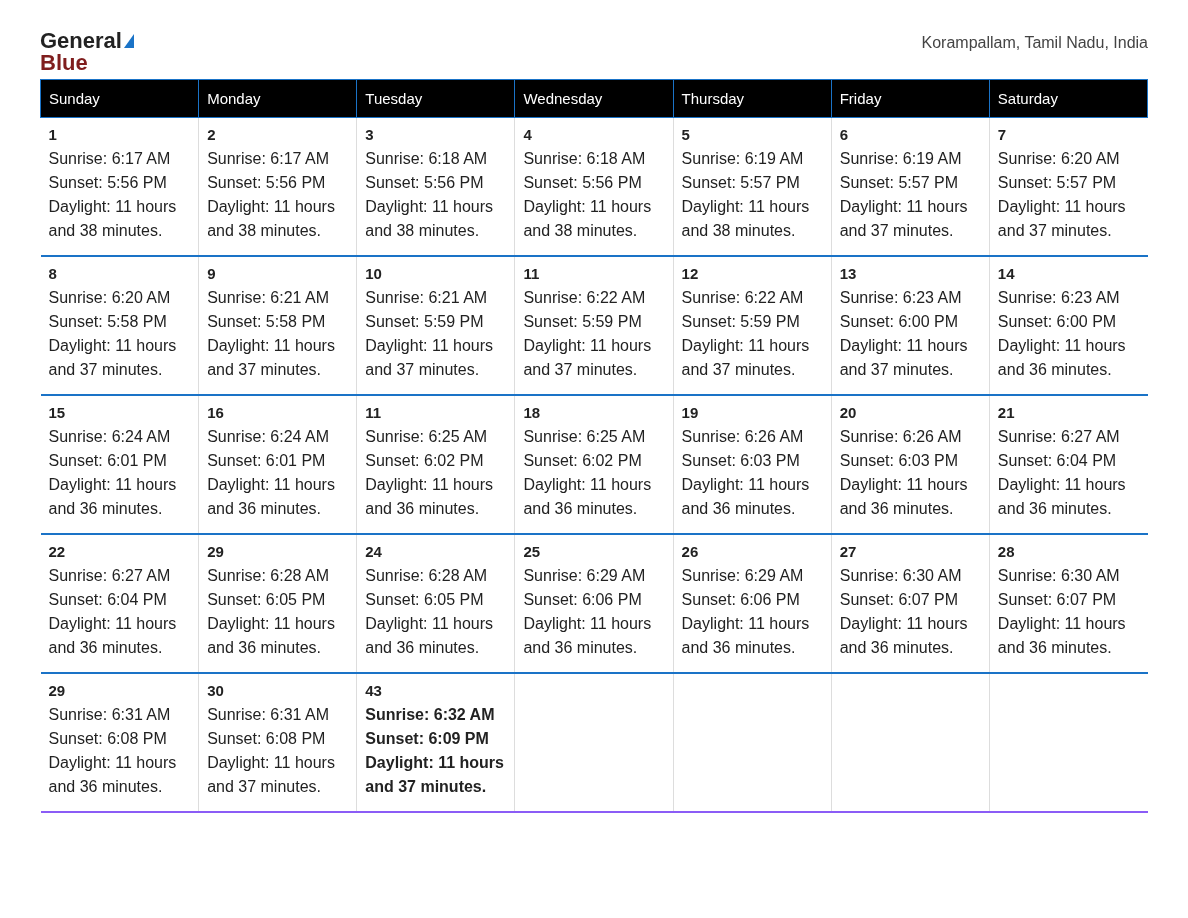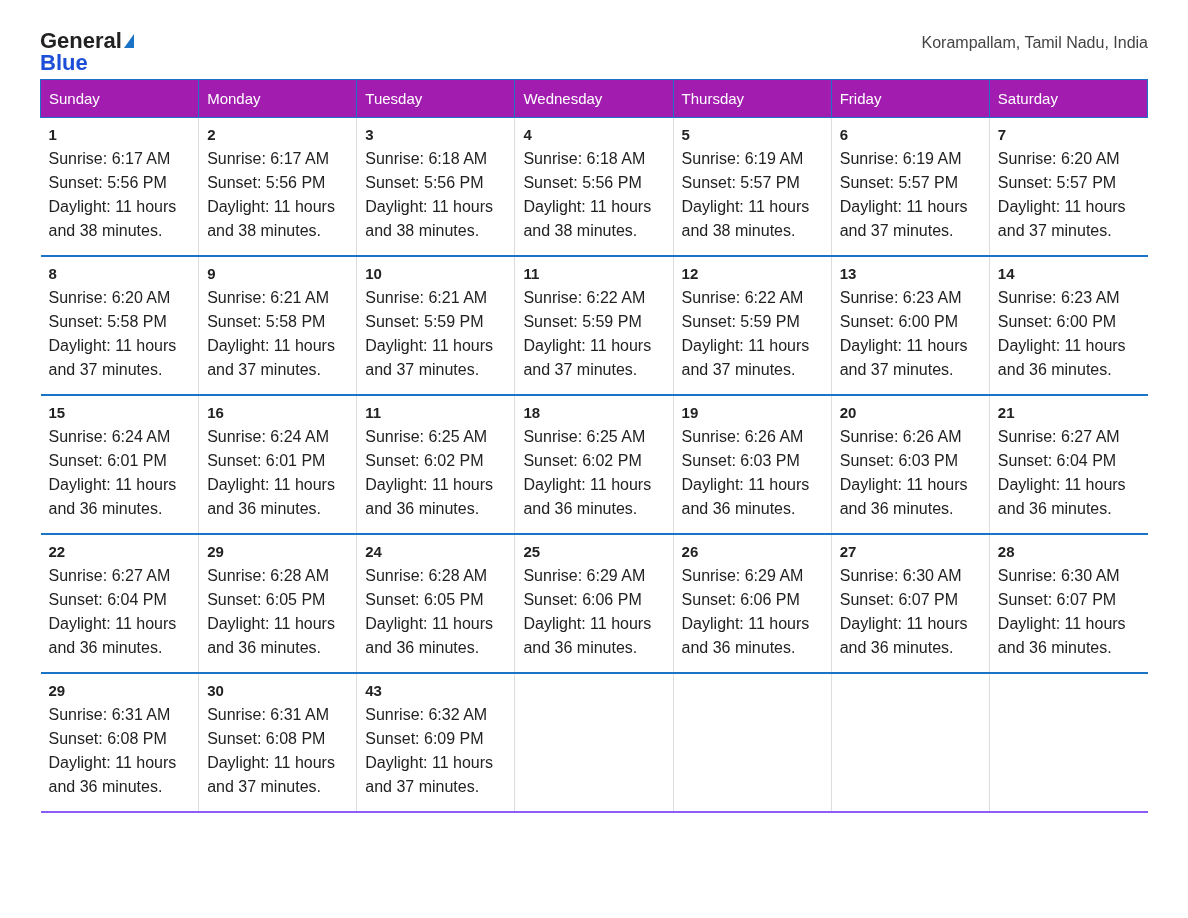--- a/index.html
+++ b/index.html
@@ -22,21 +22,21 @@
     }
     .logo-general {
       font-size: 22px;
       font-weight: bold;
       color: #222;
       line-height: 1;
     }
     .logo-blue {
       font-size: 22px;
       font-weight: bold;
-      color: #1d4ed8;
+      color: #7f1d1d;
       line-height: 1;
     }
     .logo-triangle {
       display: inline-block;
       width: 0;
       height: 0;
       border-left: 10px solid transparent;
       border-bottom: 14px solid #1a73c7;
       margin-left: 2px;
       vertical-align: middle;
@@ -54,21 +54,21 @@
       font-size: 16px;
       color: #444;
       margin-top: 4px;
     }
     table {
       width: 100%;
       border-collapse: collapse;
       table-layout: fixed;
     }
     thead tr {
-      background-color: #a21caf;
+      background-color: #000000;
       color: #fff;
     }
     thead th {
       padding: 10px 8px;
       font-size: 15px;
       font-weight: normal;
       text-align: left;
       border: 1px solid #1a73c7;
     }
     tbody tr {
@@ -344,21 +344,21 @@
         </td>
         <td>
           <span class="day-num">30</span>
           <div class="day-info" style="white-space: pre-line;">Sunrise: 6:31 AM
 Sunset: 6:08 PM
 Daylight: 11 hours
 and 37 minutes.</div>
         </td>
         <td>
           <span class="day-num">43</span>
-          <div class="day-info" style="white-space: pre-line;">Sunrise: 6:32 AM
+          <div class="day-info" style="white-space: pre-line; font-weight: bold;">Sunrise: 6:32 AM
 Sunset: 6:09 PM
 Daylight: 11 hours
 and 37 minutes.</div>
         </td>
         <td></td>
         <td></td>
         <td></td>
         <td></td>
       </tr>
     </tbody>

